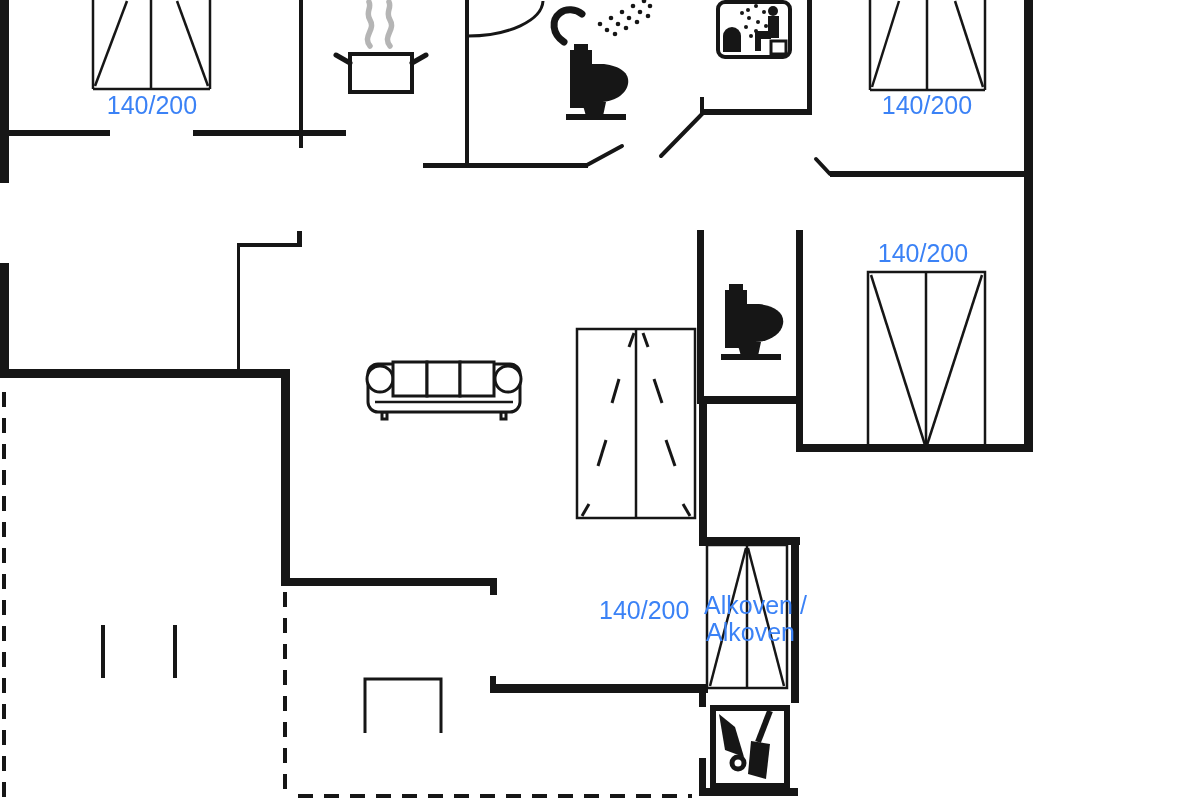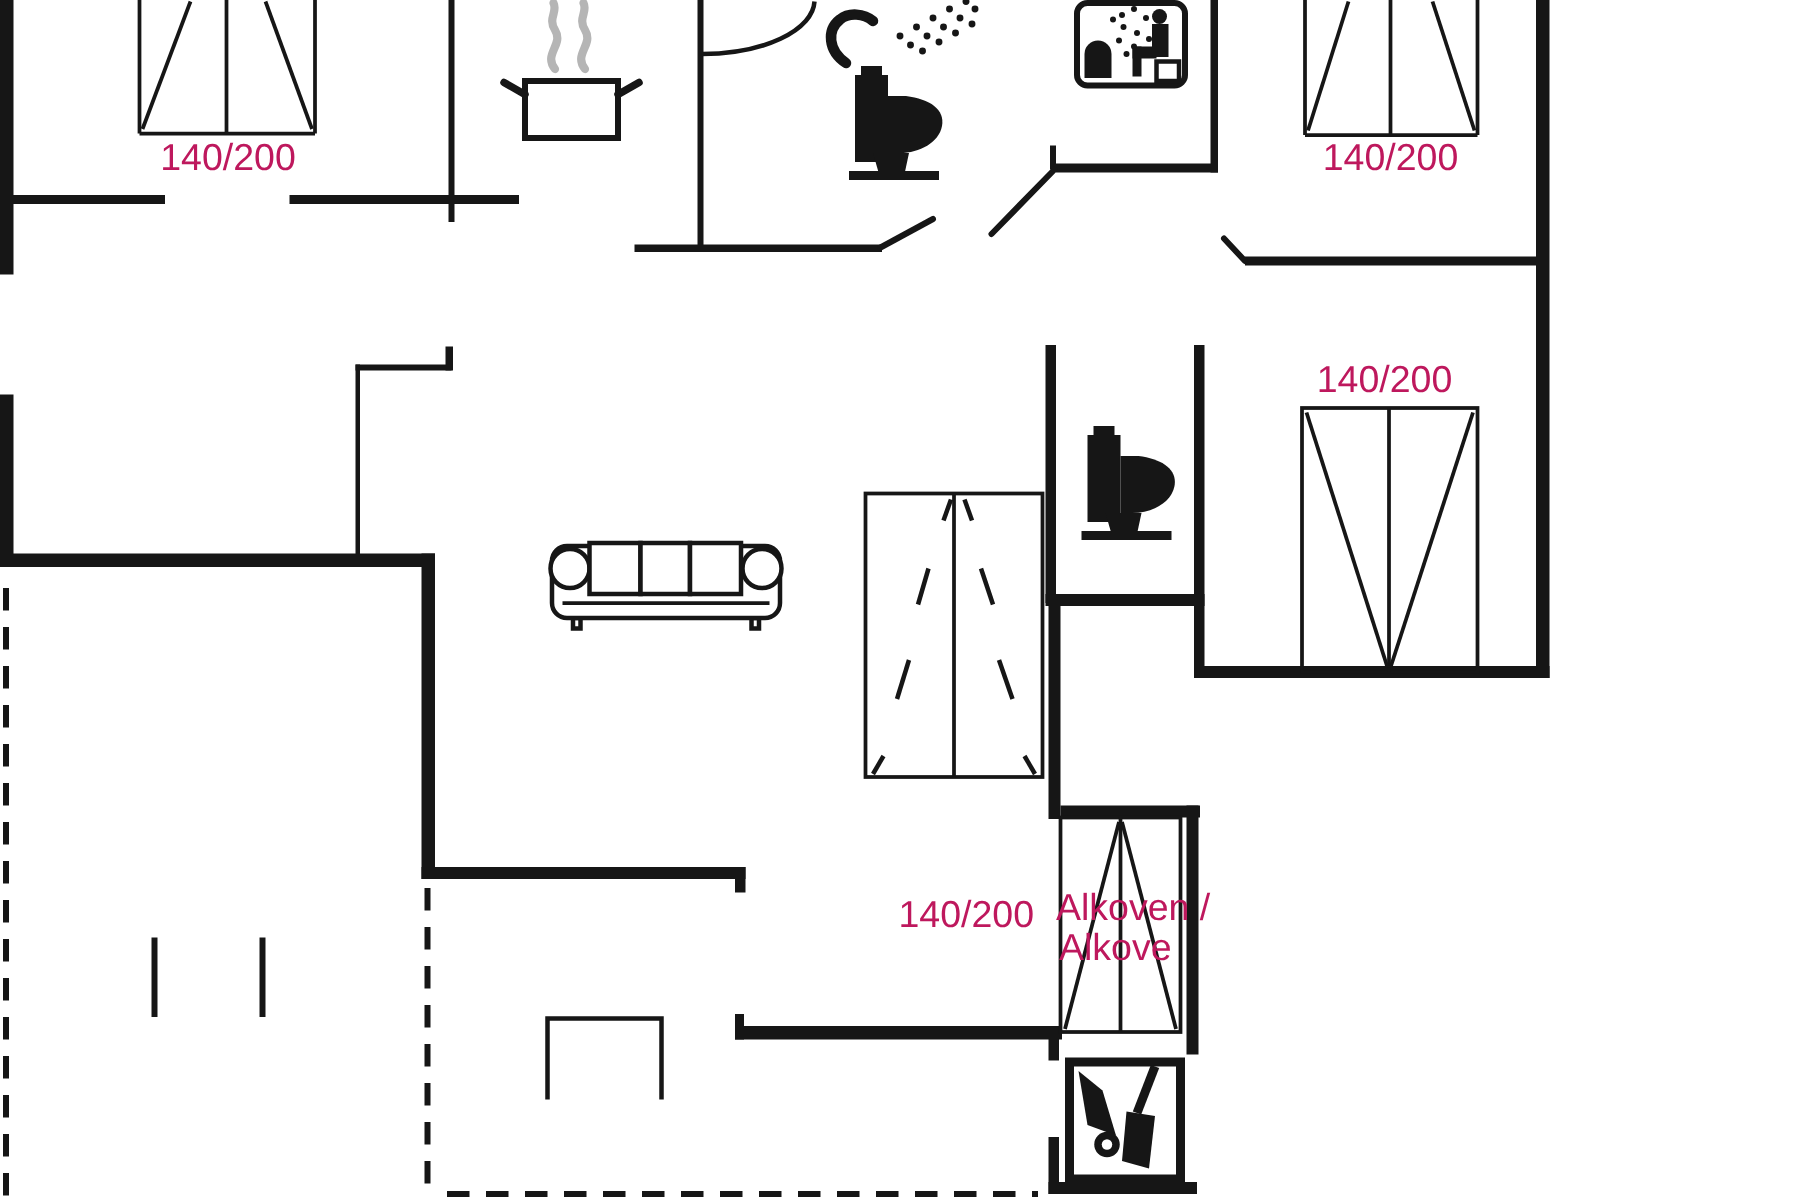--- a/index.html
+++ b/index.html
@@ -9,21 +9,21 @@
     background:#ffffff;
     overflow:hidden;
     font-family:"Liberation Sans", sans-serif;
   }
   #plan-svg{position:absolute;left:0;top:0;}
   .plan-label{
     position:absolute;
     font-family:"Liberation Sans", sans-serif;
     font-size:25px;
     font-weight:400;
-    color:#be185d;
+    color:#3b82f6;
     white-space:nowrap;
     letter-spacing:0px;
   }
   .centered{width:130px;text-align:center;}
 </style>
 </head>
 <body>
 
 <div id="canvas">
 
@@ -222,14 +222,14 @@
   <div class="plan-label centered" style="left:87px;top:91px;">140/200</div>
 
   <div class="plan-label centered" style="left:862px;top:91px;">140/200</div>
 
   <div class="plan-label centered" style="left:858px;top:239px;">140/200</div>
 
   <div class="plan-label" style="left:599px;top:596px;">140/200</div>
 
   <div class="plan-label" style="left:704px;top:591px;">Alkoven /</div>
 
-  <div class="plan-label" style="left:706px;top:618px;">Alkove</div>
+  <div class="plan-label" style="left:706px;top:618px;">Alkoven</div>
 </div>
 
 </body></html>

